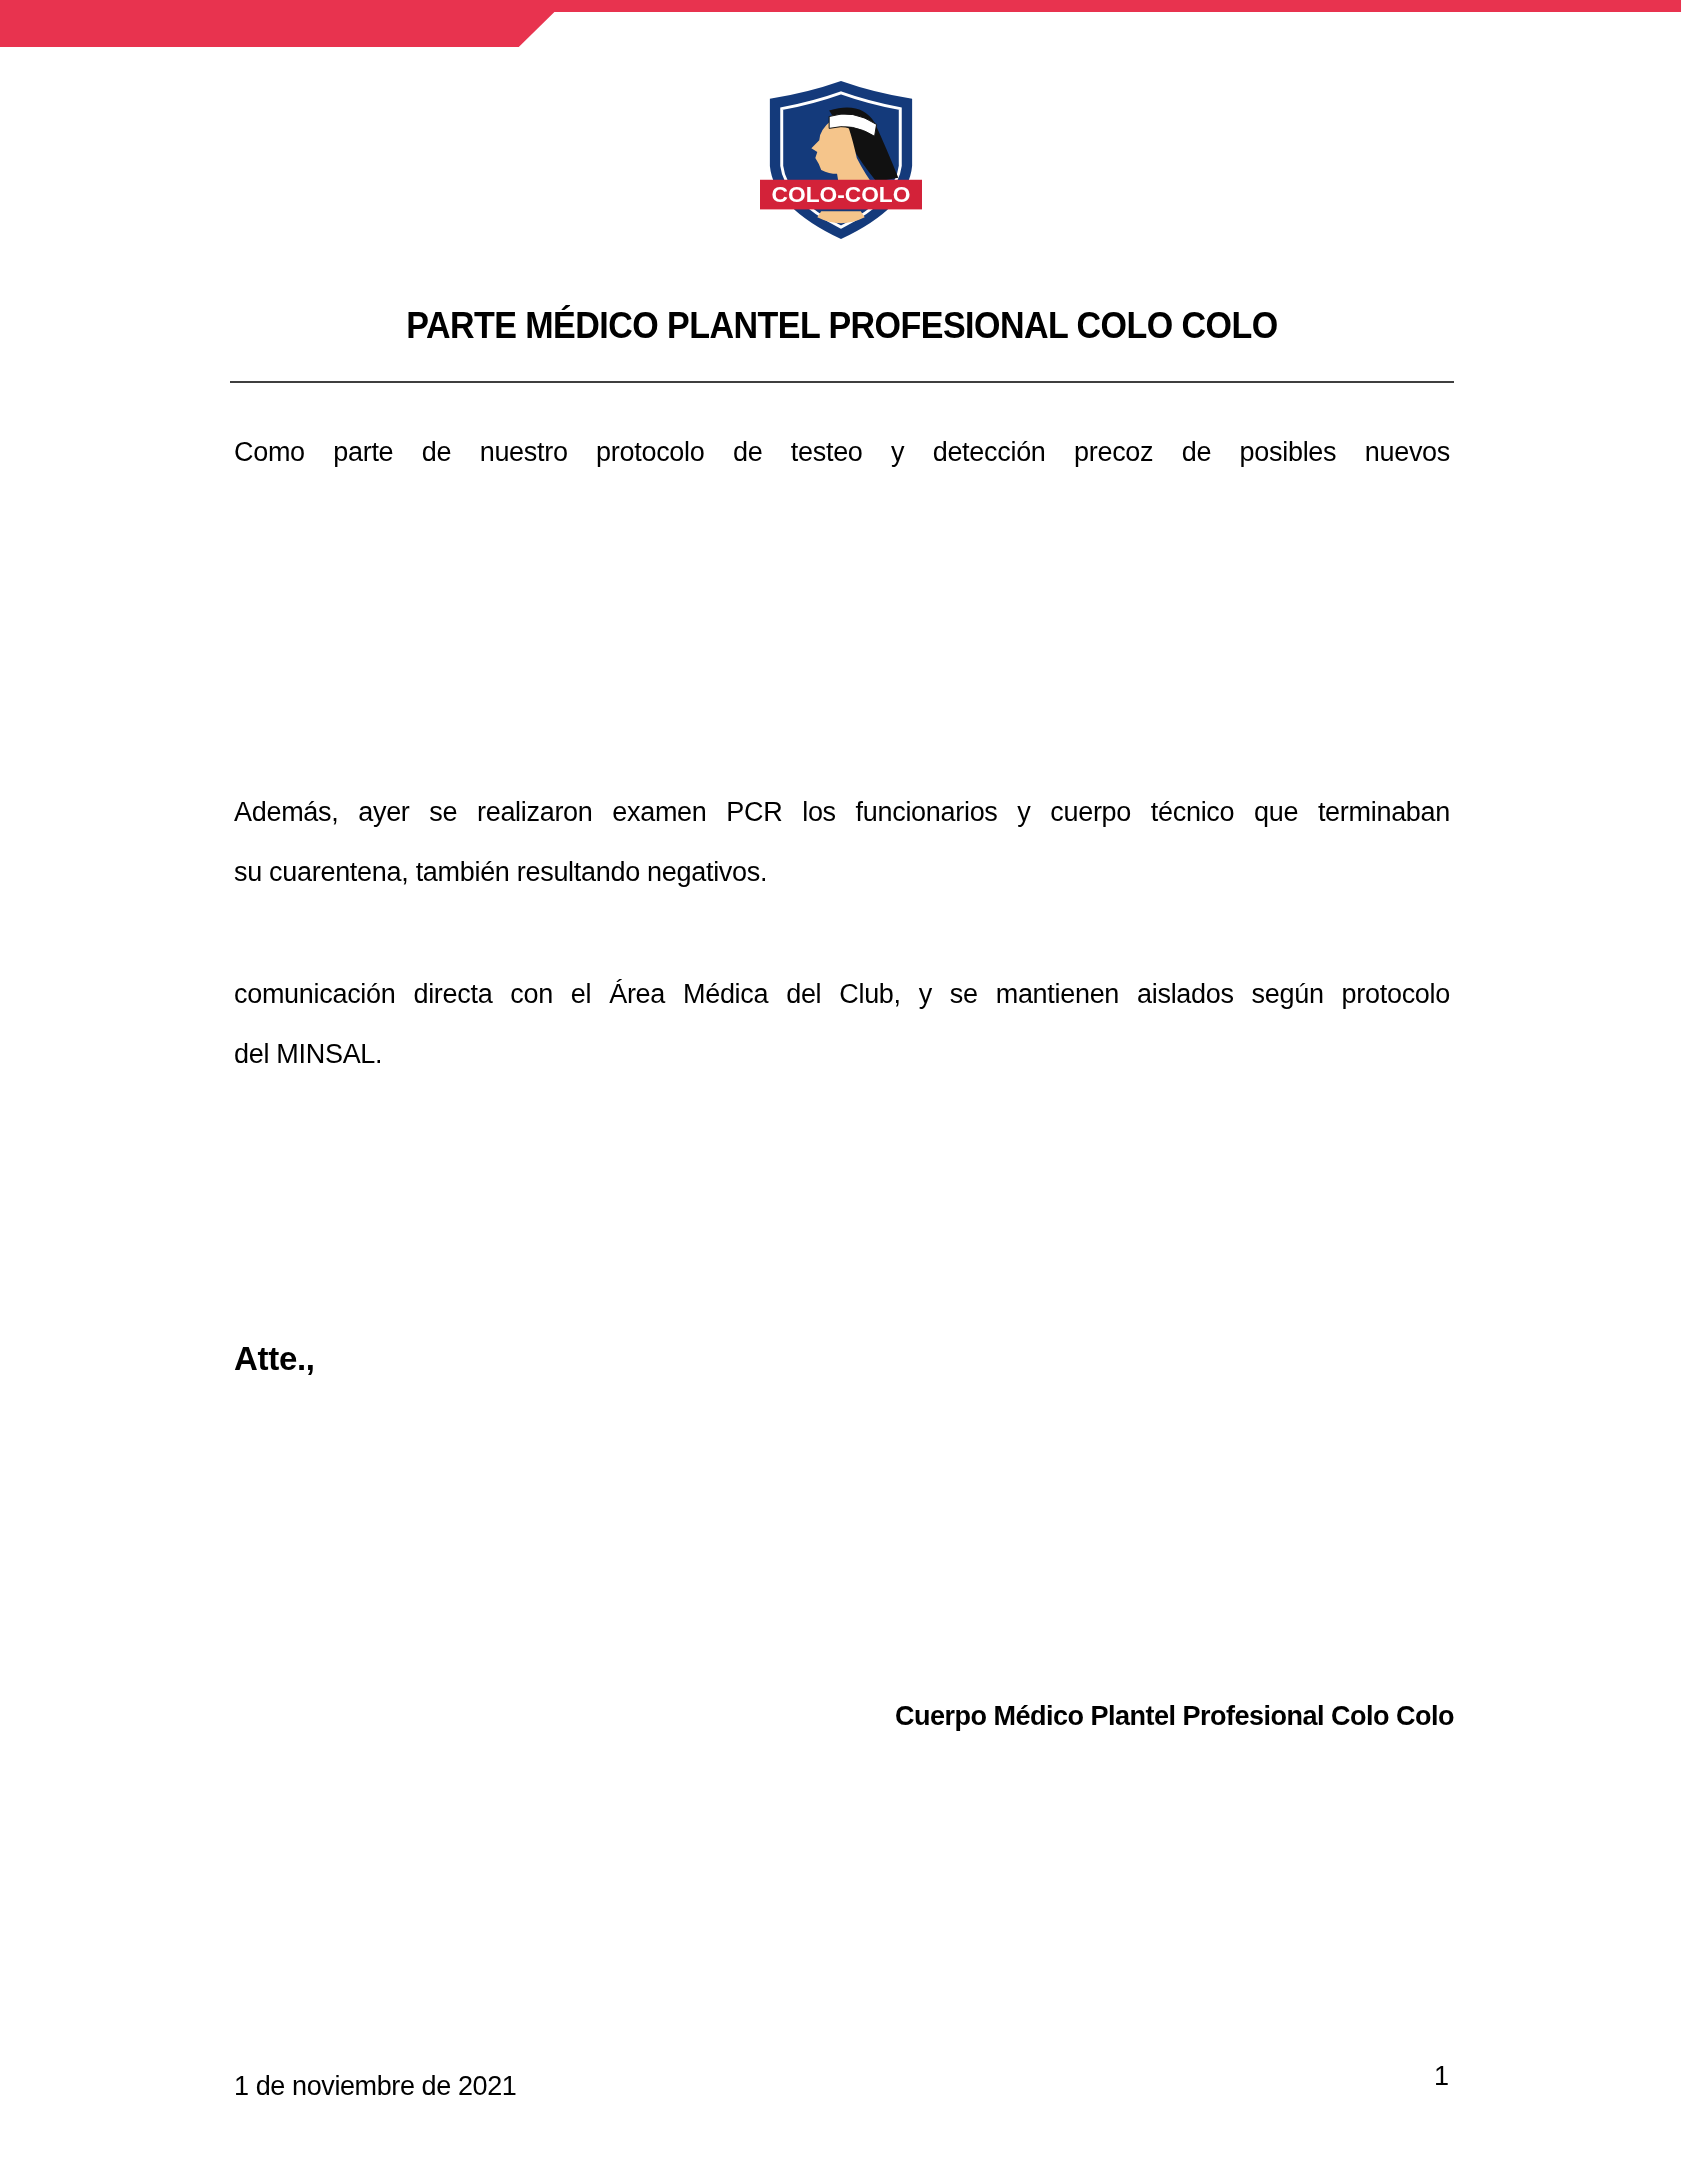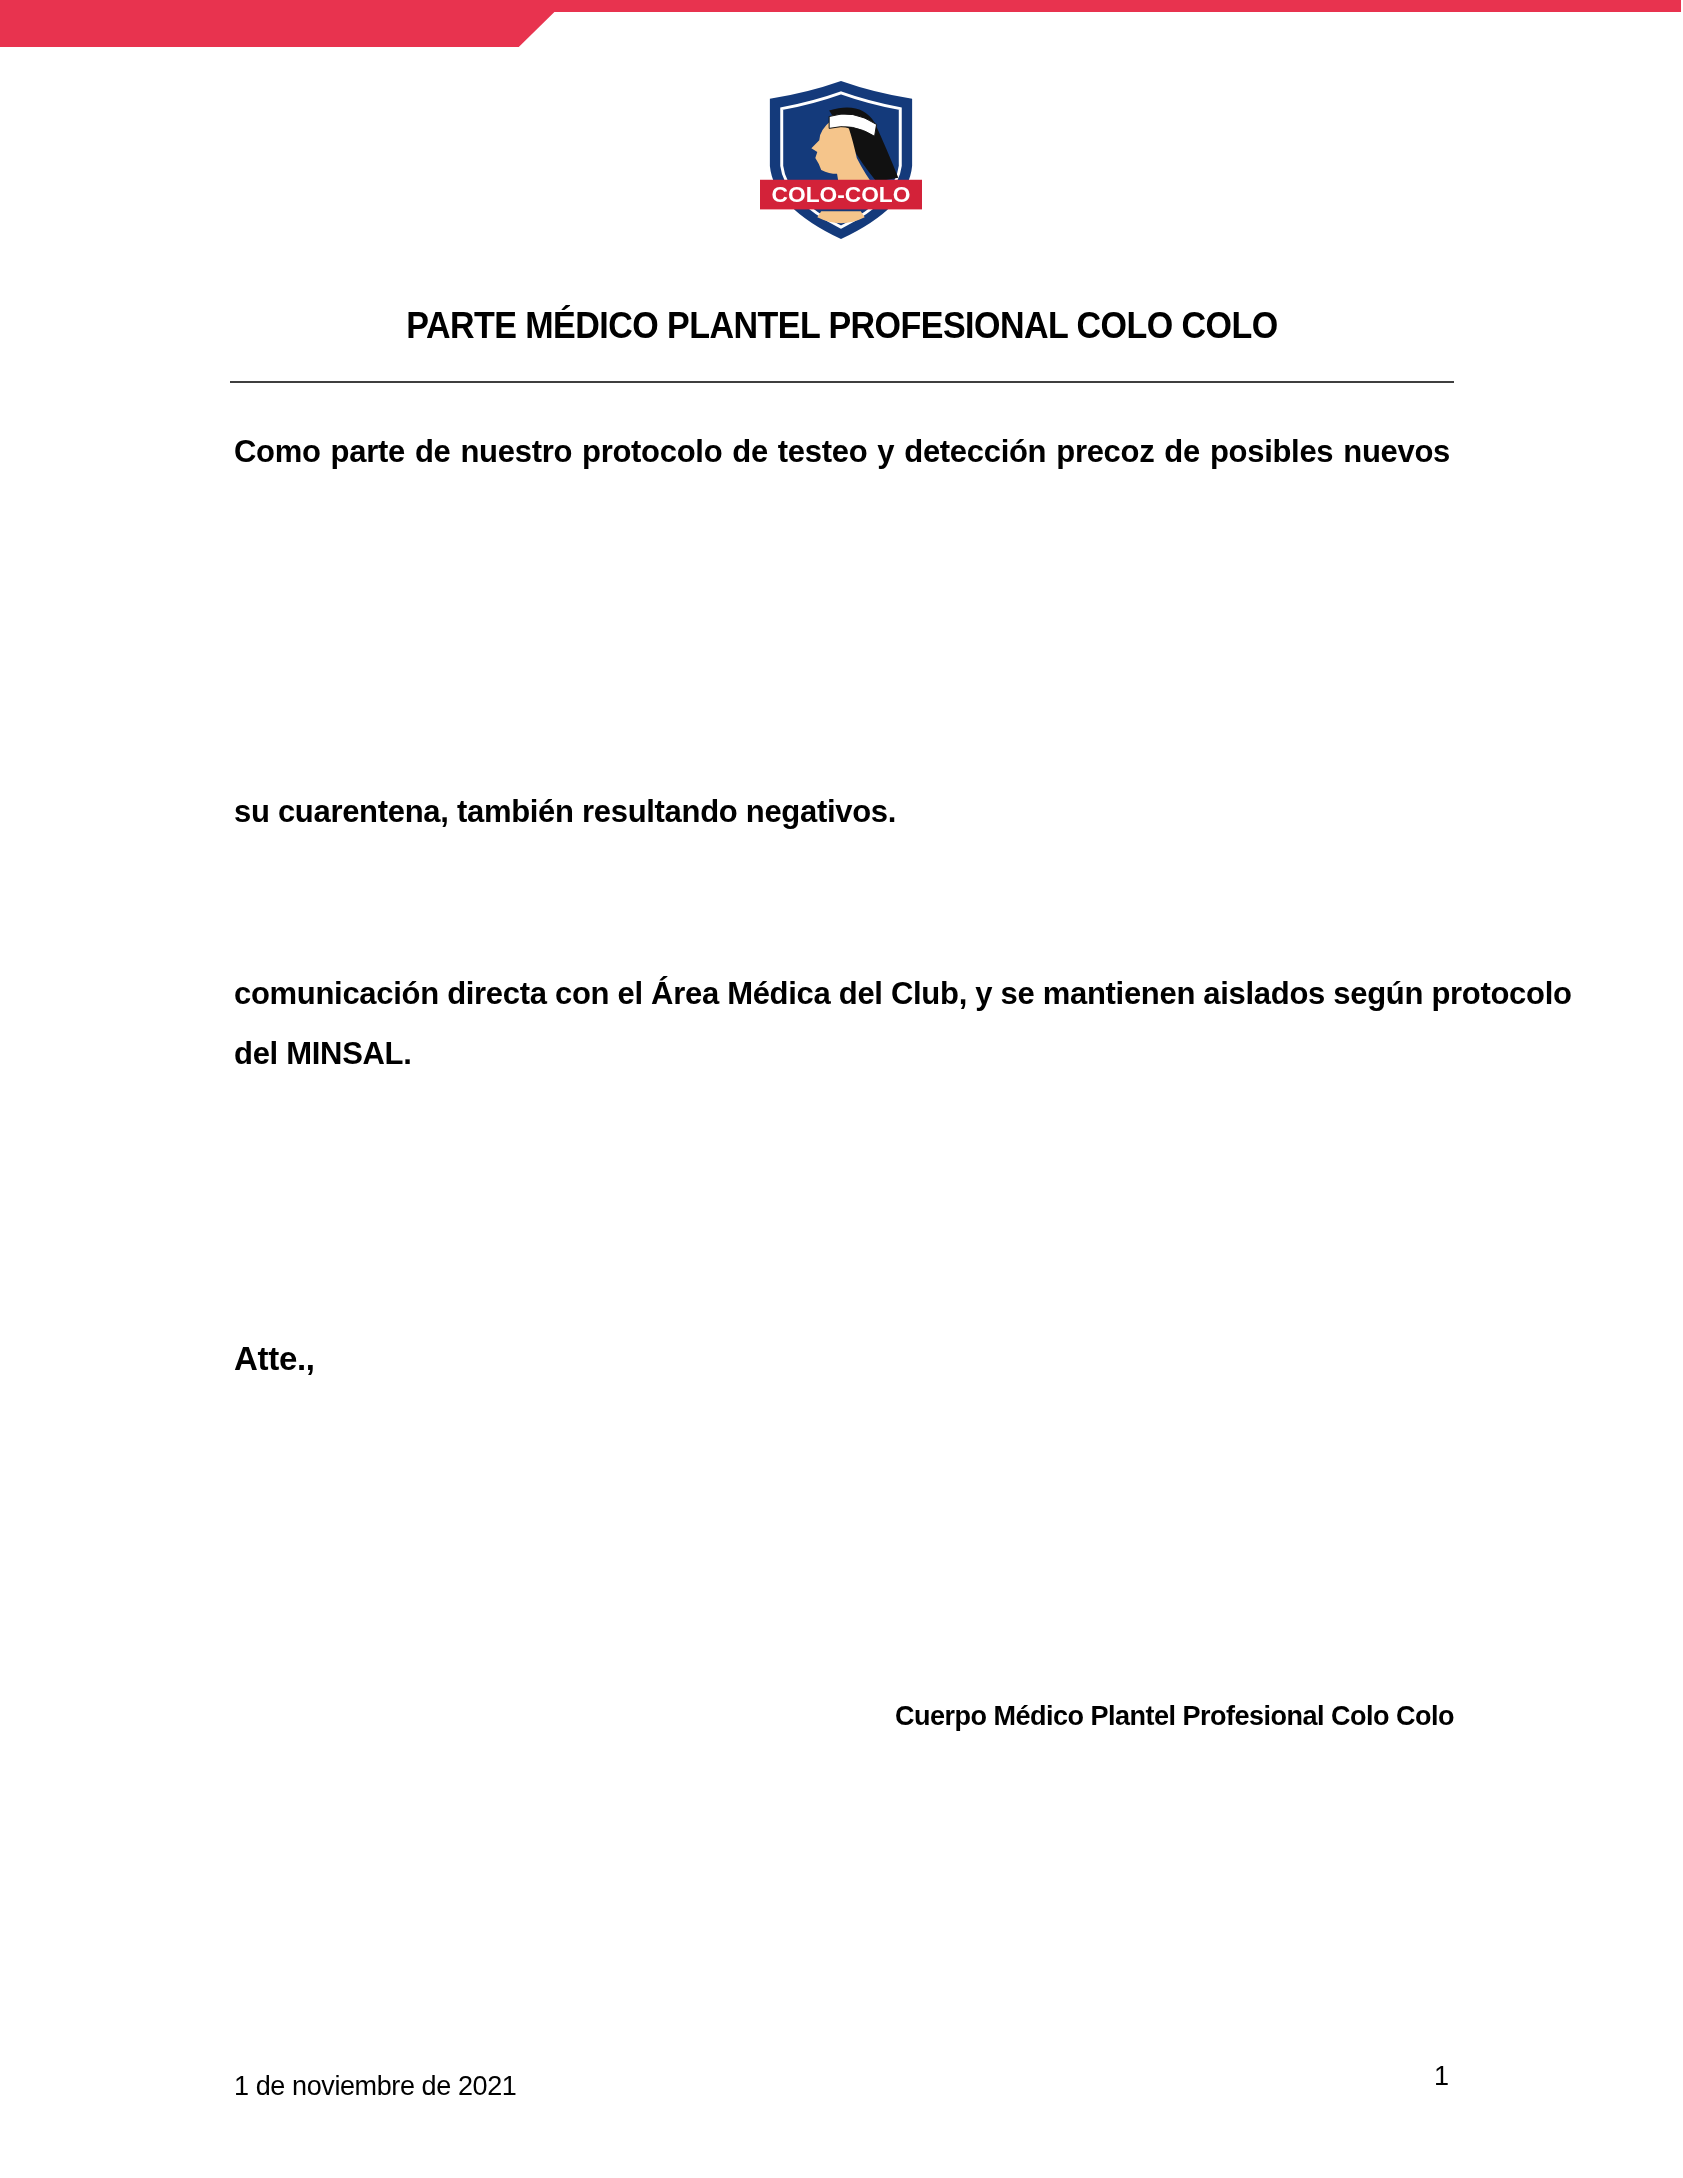--- a/index.html
+++ b/index.html
@@ -11,22 +11,22 @@
   .crest { position: absolute; left: 758px; top: 79px; width: 166px; height: 162px; }
   .title {
     position: absolute; left: 230px; width: 1224px; top: 305px;
     text-align: center; font-weight: bold; font-size: 37px; letter-spacing: -0.6px;
     transform: scaleX(0.92); transform-origin: center;
     white-space: nowrap;
   }
   .rule { position: absolute; left: 230px; top: 381px; width: 1224px; height: 2px; background: #3f3f3f; }
   .para {
     position: absolute; left: 234px; width: 1216px;
-    font-size: 31px; line-height: 60px; text-align: justify;
-    letter-spacing: -0.3px; word-spacing: 0px; font-weight: bold;
+    font-size: 27px; line-height: 60px; text-align: justify;
+    letter-spacing: -0.3px; word-spacing: 0px;
   }
   .para .ln { display: block; text-align: justify; text-align-last: justify; white-space: nowrap; height: 60px; }
   .para .ln.last { text-align-last: left; }
   .p1 { top: 422px; }
   .p2 { top: 782px; }
   .p3 { top: 964px; }
   .atte { position: absolute; left: 234px; top: 1340px; font-size: 33px; font-weight: bold; letter-spacing: -0.3px; }
   .signature {
     position: absolute; left: 230px; width: 1224px; top: 1701px; text-align: right;
     font-size: 27px; font-weight: bold; letter-spacing: -0.5px; white-space: nowrap;
@@ -60,20 +60,21 @@
 </svg>
 
 <div class="title">PARTE MÉDICO PLANTEL PROFESIONAL COLO COLO</div>
 <div class="rule"></div>
 
 <div class="para p1">
   <span class="ln">Como parte de nuestro protocolo de testeo y detección precoz de posibles nuevos</span>
 </div>
 
 <div class="para p2">
+  <span class="ln">Además, ayer se realizaron examen PCR los funcionarios y cuerpo técnico que terminaban</span>
   <span class="ln last">su cuarentena, también resultando negativos.</span>
 </div>
 
 <div class="para p3">
   <span class="ln">comunicación directa con el Área Médica del Club, y se mantienen aislados según protocolo</span>
   <span class="ln last">del MINSAL.</span>
 </div>
 
 <div class="atte">Atte.,</div>
 <div class="signature">Cuerpo Médico Plantel Profesional Colo Colo</div>

